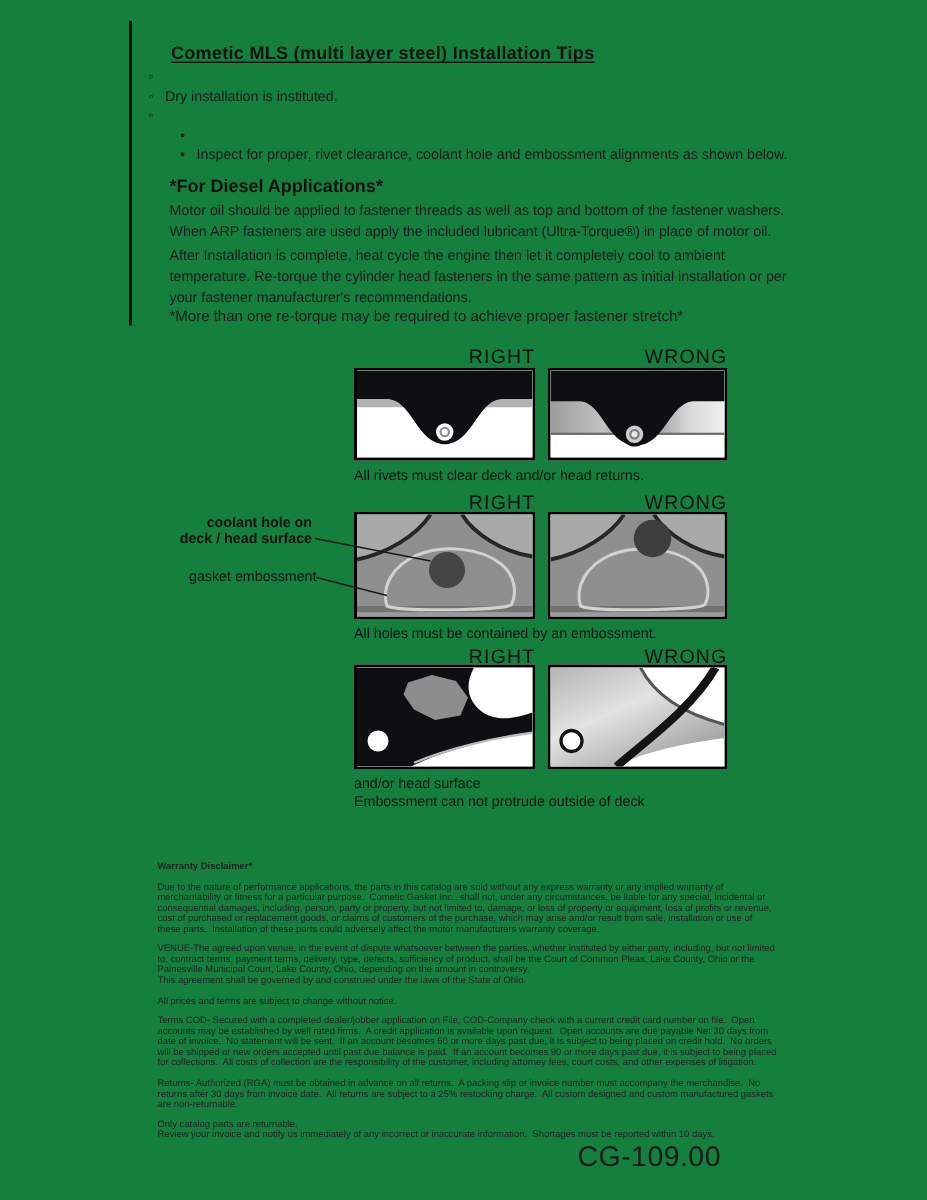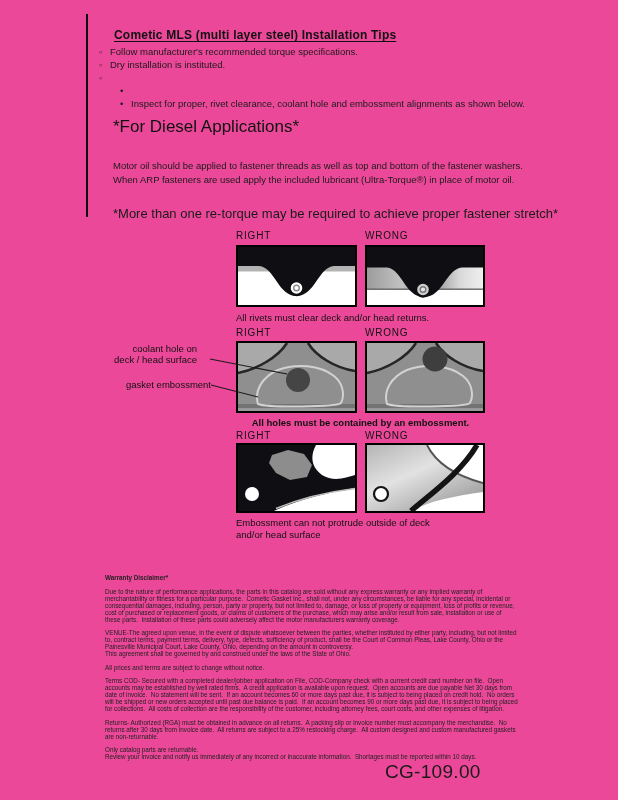--- a/index.html
+++ b/index.html
@@ -1,38 +1,38 @@
 <!DOCTYPE html>
 <html><head>
 <meta charset="utf-8">
 <style>
   html,body { margin:0; padding:0; background:#ffffff; }
   #page {
-    position:relative; width:618px; height:800px; background:#ec4899;
+    position:relative; width:618px; height:800px; background:#15803d;
     font-family:"Liberation Sans", sans-serif; color:#1a1a1a; overflow:hidden;
   }
   .abs { position:absolute; }
   .vline { left:86px; top:14px; width:2px; height:203px; background:#0f0f0f; }
 
   .title {
     left:114px; top:28px; font-size:12px; font-weight:bold; letter-spacing:0.2px;
     text-decoration:underline; text-underline-offset:2px; color:#111;
   }
   .tips { left:99px; top:45px; font-size:9.5px; line-height:13px; color:#1a1a1a; }
   .b-row { display:flex; }
   .marker { display:inline-block; width:11px; flex:0 0 11px; }
   .sub { margin-left:21px; }
 
-  .diesel-h { left:113px; top:117px; font-size:17px; font-weight:normal; color:#111; }
-  .para { font-size:9.5px; line-height:13.8px; width:424px;margin-top:25px; }
+  .diesel-h { left:113px; top:117px; font-size:12px; font-weight:bold; color:#111; }
+  .para { font-size:9.5px; line-height:13.8px; width:424px; }
   .p1 { left:113px; top:134px; }
   .p2 { left:113px; top:164px; }
-  .note { left:113px; top:206px; font-size:13px; }
+  .note { left:113px; top:206px; font-size:10px; }
 
-  .dg-label { position:absolute; font-size:10px; letter-spacing:0.8px; color:#111; text-align:left; width:121px; }
+  .dg-label { position:absolute; font-size:13px; letter-spacing:0.8px; color:#111; text-align:right; width:121px; }
   .box { position:absolute; border:2px solid #000; line-height:0; background:#fff; }
   .cap { position:absolute; font-size:9.5px; color:#111; }
   .side-label { position:absolute; text-align:right; font-size:9.5px; line-height:11px; color:#111; }
 
   .warranty { left:105px; top:574px; width:413px; font-size:6.3px; line-height:7px; color:#222; }
   .w-h { font-weight:bold; margin:0 0 6.5px 0; }
   .wpara { margin:0 0 6.5px 0; white-space:pre-wrap; }
   .wpara.tight { margin:0; }
   .footer-code { left:385px; top:761px; font-size:19px; letter-spacing:0.3px; color:#1a1a1a; }
 </style>
@@ -41,40 +41,40 @@
 
 <div id="page">
 
   <div class="abs vline"></div>
 
   <div class="abs title">Cometic MLS (multi layer steel) Installation Tips</div>
 
   <div class="abs tips">
     <div class="b-row">
       <span class="marker">◦</span>
-      <span>Follow manufacturer's recommended torque specifications.</span>
     </div>
     <div class="b-row">
       <span class="marker">◦</span>
       <span>Dry installation is instituted.</span>
     </div>
     <div class="b-row">
       <span class="marker">◦</span>
     </div>
     <div class="b-row sub">
       <span class="marker">•</span>
     </div>
     <div class="b-row sub">
       <span class="marker">•</span>
       <span>Inspect for proper, rivet clearance, coolant hole and embossment alignments as shown below.</span>
     </div>
   </div>
 
   <div class="abs diesel-h">*For Diesel Applications*</div>
   <div class="abs para p1">Motor oil should be applied to fastener threads as well as top and bottom of the fastener washers. When ARP fasteners are used apply the included lubricant (Ultra-Torque®) in place of motor oil.</div>
+  <div class="abs para p2">After Installation is complete, heat cycle the engine then let it completely cool to ambient temperature. Re-torque the cylinder head fasteners in the same pattern as initial installation or per your fastener manufacturer's recommendations.</div>
   <div class="abs note">*More than one re-torque may be required to achieve proper fastener stretch*</div>
 
   <div class="dg-label" style="left:236px; top:230px;">RIGHT</div>
   <div class="dg-label" style="left:365px; top:230px; width:120px;">WRONG</div>
 
   <div class="box" style="left:236px; top:245px;">
     <svg width="117" height="58" viewBox="0 0 117 58">
       <rect width="117" height="58" fill="#ffffff"></rect>
       <rect y="19" width="117" height="5.5" fill="#b3b3b3"></rect>
       <path d="M0,0 H117 V19 H96 C80,20.5 77,49 58.5,49 C40,49 37,20.5 21,19 H0 Z" fill="#0e0e13"></path>
@@ -99,21 +99,21 @@
       <path d="M0,0 H116 V20.5 H95 C79,22 76,50 57,50 C38,50 35,22 20,20.5 H0 Z" fill="#0e0e13"></path>
       <circle cx="56" cy="42.5" r="7" fill="#cfcfcf" stroke="#0e0e13" stroke-width="2.4"></circle>
       <circle cx="56" cy="42.5" r="2.8" fill="#e5e5e5" stroke="#777777" stroke-width="1.4"></circle>
     </svg>
   </div>
   <div class="cap" style="left:236px; top:312px;">All rivets must clear deck and/or head returns.</div>
 
   <div class="dg-label" style="left:236px; top:327px;">RIGHT</div>
   <div class="dg-label" style="left:365px; top:327px; width:120px;">WRONG</div>
 
-  <div class="side-label" style="left:84px; top:343px; width:113px;">
+  <div class="side-label" style="left:95px; top:343px; width:113px;font-weight:bold;">
     <div>coolant hole on</div>
     <div>deck / head surface</div>
   </div>
   <div class="side-label" style="left:95px; top:379px; width:116px;">gasket embossment</div>
 
   <div class="box" style="left:236px; top:341px;">
     <svg width="117" height="68" viewBox="0 0 117 68">
       <rect width="117" height="68" fill="#8f8f8f"></rect>
       <path d="M0,30 C20,26 40,14 49,0 L0,0 Z" fill="#a9a9a9"></path>
       <path d="M49,0 C40,14 20,26 0,30" stroke="#262626" stroke-width="2.6" fill="none"></path>
@@ -137,21 +137,21 @@
       <path d="M20,61 C16,48 24,34 40,27 C58,20 82,22 96,33 C105,40 107,52 103,60 C99,64 30,65 20,61 Z" stroke="#d2d2d2" stroke-width="2" fill="none"></path>
       <circle cx="68" cy="16" r="12.5" fill="#3e3e3e"></circle>
     </svg>
   </div>
 
   <svg class="abs" style="left:105px; top:330px; z-index:3;" width="260" height="85" viewBox="0 0 260 85">
     <path d="M105,29 L182,44" stroke="#1a1a1a" stroke-width="1.1" fill="none"></path>
     <path d="M106,55 L153,67" stroke="#1a1a1a" stroke-width="1.1" fill="none"></path>
   </svg>
 
-  <div class="cap" style="left:236px; top:417px; width:249px; text-align:center;font-weight:bold;">All holes must be contained by an embossment.</div>
+  <div class="cap" style="left:236px; top:417px; width:249px; text-align:left;">All holes must be contained by an embossment.</div>
 
   <div class="dg-label" style="left:236px; top:430px;">RIGHT</div>
   <div class="dg-label" style="left:365px; top:430px; width:120px;">WRONG</div>
 
   <div class="box" style="left:236px; top:443px;">
     <svg width="117" height="66" viewBox="0 0 117 66">
       <rect width="117" height="66" fill="#ffffff"></rect>
       <path d="M0,0 H78 C72,11 73,22 84,30 C95,37 108,33 117,30 L117,43 C92,47 58,55 36,66 L0,66 Z" fill="#0e0e13"></path>
       <path d="M34,10 L50,5 L66,9 L74,20 L69,32 L52,35 L38,28 L31,18 Z" fill="#8d8d8d"></path>
       <path d="M38,63.5 C62,53.5 93,46.5 117,43.5" stroke="#bdbdbd" stroke-width="1.6" fill="none"></path>
@@ -168,22 +168,22 @@
         </linearGradient>
       </defs>
       <rect width="116" height="66" fill="#ffffff"></rect>
       <path d="M0,0 H60 C68,16 86,30 116,38 L116,47 C86,51 60,57 44,66 L0,66 Z" fill="url(#g2)"></path>
       <path d="M60,0 C68,16 86,30 116,38" stroke="#555555" stroke-width="2" fill="none"></path>
       <path d="M44,66 C62,50 94,28 110,0" stroke="#141414" stroke-width="5.5" fill="none"></path>
       <circle cx="14" cy="49" r="7" fill="#ffffff" stroke="#141414" stroke-width="2.2"></circle>
     </svg>
   </div>
   <div class="cap" style="left:236px; top:517px; line-height:11.5px;">
+    <div>and/or head surface</div>
     <div>Embossment can not protrude outside of deck</div>
-    <div>and/or head surface</div>
   </div>
 
   <div class="abs warranty">
     <div class="w-h">Warranty Disclaimer*</div>
     <div class="wpara">Due to the nature of performance applications, the parts in this catalog are sold without any express warranty or any implied warranty of merchantability or fitness for a particular purpose.  Cometic Gasket Inc., shall not, under any circumstances, be liable for any special, incidental or consequential damages, including, person, party or property, but not limited to, damage, or loss of property or equipment, loss of profits or revenue, cost of purchased or replacement goods, or claims of customers of the purchase, which may arise and/or result from sale, installation or use of these parts.  Installation of these parts could adversely affect the motor manufacturers warranty coverage.</div>
     <div class="wpara tight">VENUE-The agreed upon venue, in the event of dispute whatsoever between the parties, whether instituted by either party, including, but not limited to, contract terms, payment terms, delivery, type, defects, sufficiency of product, shall be the Court of Common Pleas, Lake County, Ohio or the Painesville Municipal Court, Lake County, Ohio, depending on the amount in controversy.</div>
     <div class="wpara">This agreement shall be governed by and construed under the laws of the State of Ohio.</div>
     <div class="wpara">All prices and terms are subject to change without notice.</div>
     <div class="wpara">Terms COD- Secured with a completed dealer/jobber application on File, COD-Company check with a current credit card number on file.  Open accounts may be established by well rated firms.  A credit application is available upon request.  Open accounts are due payable Net 30 days from date of invoice.  No statement will be sent.  If an account becomes 60 or more days past due, it is subject to being placed on credit hold.  No orders will be shipped or new orders accepted until past due balance is paid.  If an account becomes 90 or more days past due, it is subject to being placed for collections.  All costs of collection are the responsibility of the customer, including attorney fees, court costs, and other expenses of litigation.</div>
     <div class="wpara">Returns- Authorized (RGA) must be obtained in advance on all returns.  A packing slip or invoice number must accompany the merchandise.  No returns after 30 days from invoice date.  All returns are subject to a 25% restocking charge.  All custom designed and custom manufactured gaskets are non-returnable.</div>

